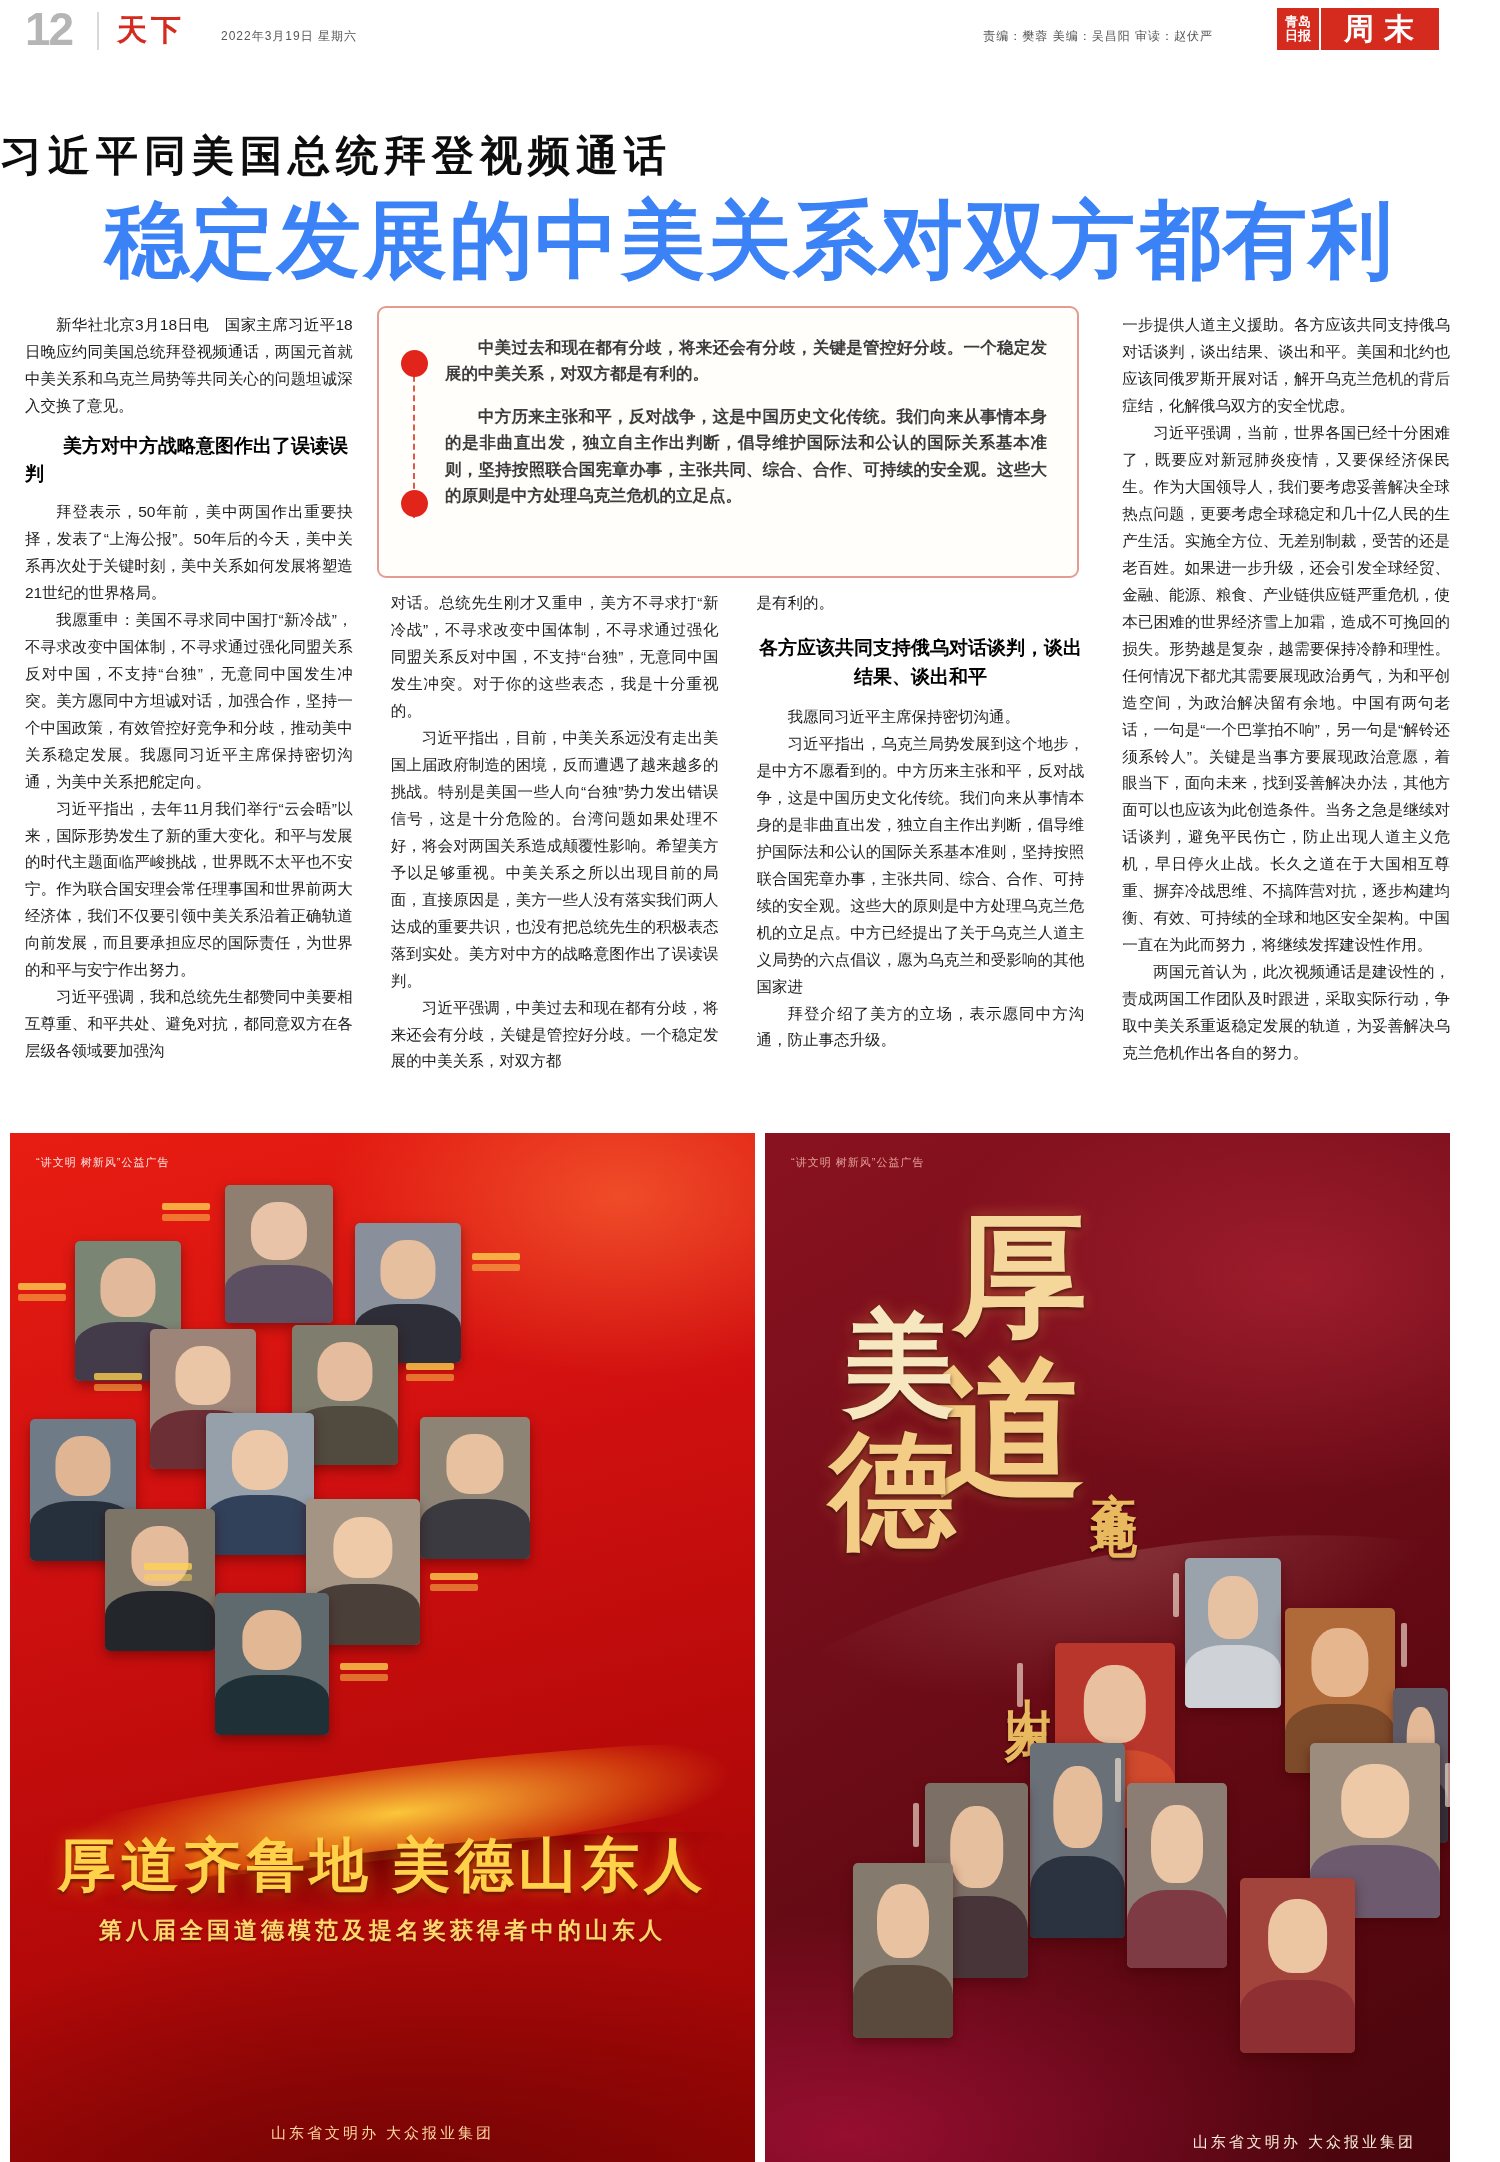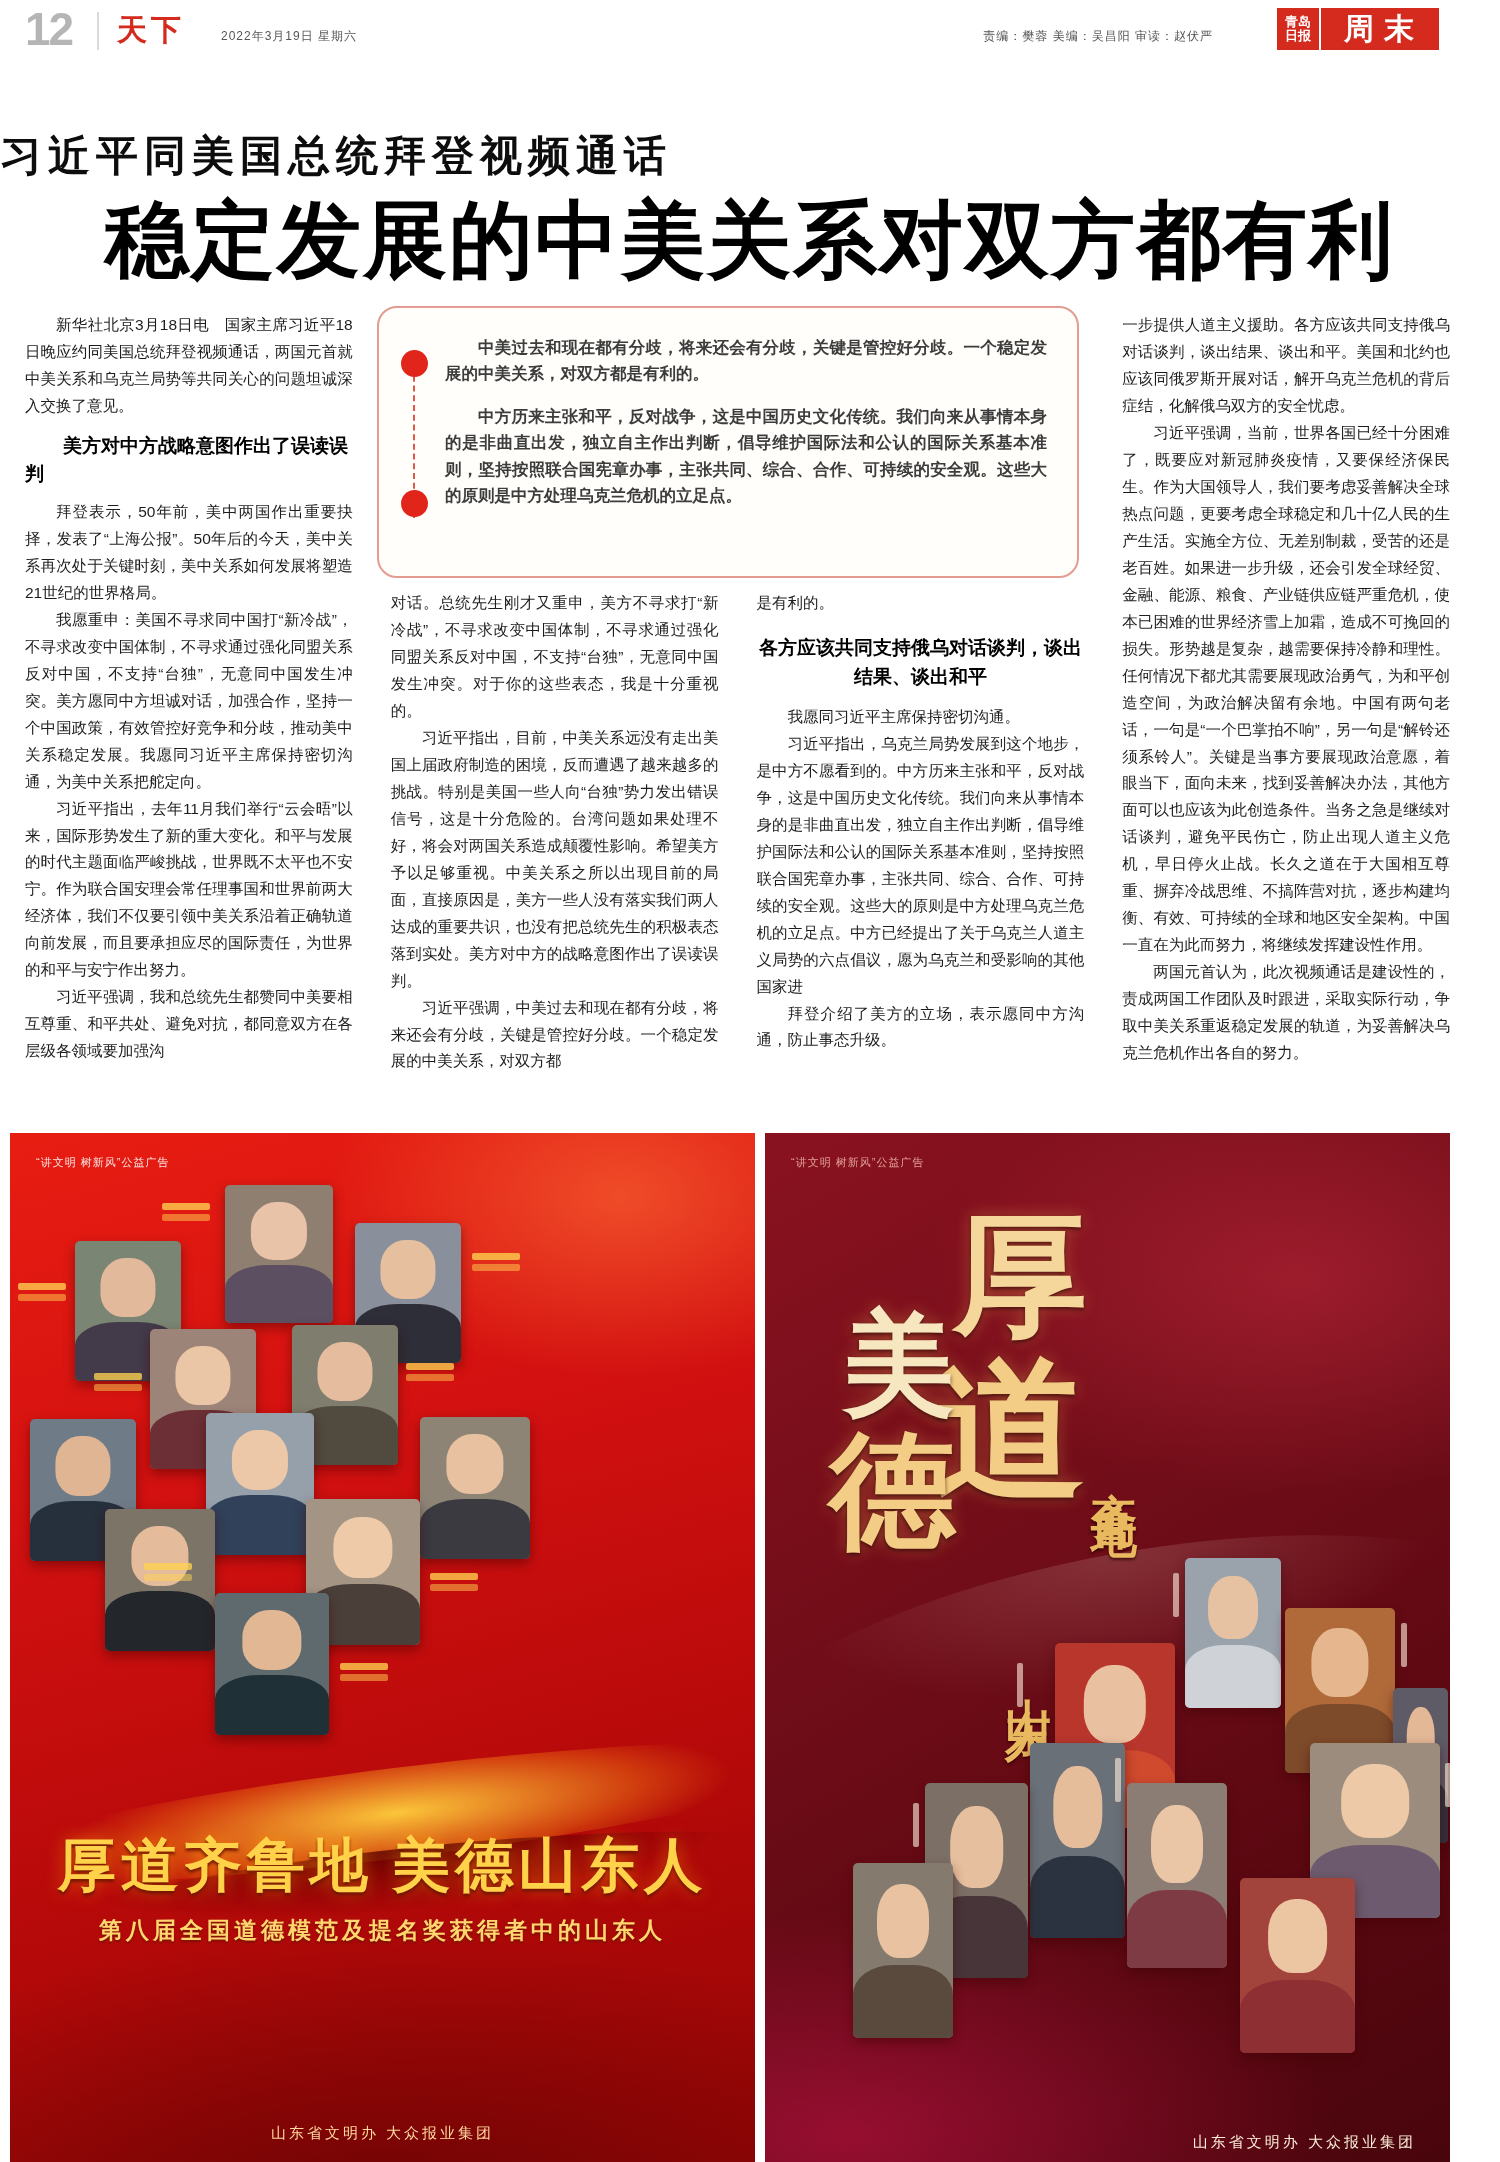--- a/index.html
+++ b/index.html
@@ -18,36 +18,36 @@
   .mh-small { width:44px; height:42px; background:#d42b1e; color:#fff; font-size:13px; font-weight:bold;
     display:flex; align-items:center; justify-content:center; text-align:center; line-height:1.1;
     writing-mode:horizontal-tb; padding:2px; border-right:2px solid #fff; word-break:break-all; }
   .mh-week { width:118px; height:42px; background:#d42b1e; color:#fff; display:flex; align-items:center; justify-content:center;
     font-family:"Liberation Serif","DejaVu Serif",serif; font-size:30px; font-weight:bold; letter-spacing:10px; padding-left:8px; }
 
   
   .kicker { position:absolute; left:0; top:128px; width:1500px; text-align:left;
     font-size:42px; font-weight:bold; color:#0d0d0d; letter-spacing:6px; }
   .headline { position:absolute; left:0; top:184px; width:1500px; text-align:center;
-    font-size:84px; font-weight:900; color:#000000; letter-spacing:2px; }
+    font-size:84px; font-weight:900; color:#3b82f6; letter-spacing:2px; }
 
   
   .article { position:absolute; left:25px; top:312px; width:1425px; height:792px; }
   .cols { display:flex; gap:38px; height:100%; }
   .col { width:328px; height:100%; overflow:hidden; }
   .col p { font-size:15.5px; line-height:1.74; text-align:justify; text-indent:2em; color:#1d1d1d; }
   .col p.cont { text-indent:0; }
   .subhead-left { font-size:19px; font-weight:bold; color:#000; line-height:1.5; margin:12px 0 10px 0; text-indent:2em; }
   .subhead-center { font-size:19px; font-weight:bold; color:#000; line-height:1.55; margin:16px 0 12px 0; text-align:center; text-indent:0; }
   .spacer { height:278px; }
   .dateline { font-weight:normal; }
 
   
   .callout { position:absolute; left:352px; top:-6px; width:702px; height:272px;
-    background:#fffefb; border:2px solid #e39b92; border-radius:20px; z-index:2; }
+    background:#fffefb; border:2px solid #e39b92; border-radius:9px; z-index:2; }
   .c-dashline { position:absolute; left:34px; top:58px; height:152px; border-left:2px dashed #e0584a; }
   .c-dot { position:absolute; left:22px; width:27px; height:27px; border-radius:50%; background:#e1251b; }
   .c-dot1 { top:42px; } .c-dot2 { top:182px; }
   .c-quote { position:relative; margin:0 30px 0 66px; font-size:16.5px; font-weight:bold; color:#3c3c3c;
     line-height:1.6; text-align:justify; text-indent:2em; }
   .c-quote.q1 { padding-top:26px; }
   .c-quote.q2 { padding-top:16px; }
 
   
   .poster { position:absolute; overflow:hidden;margin-top:28px; }

